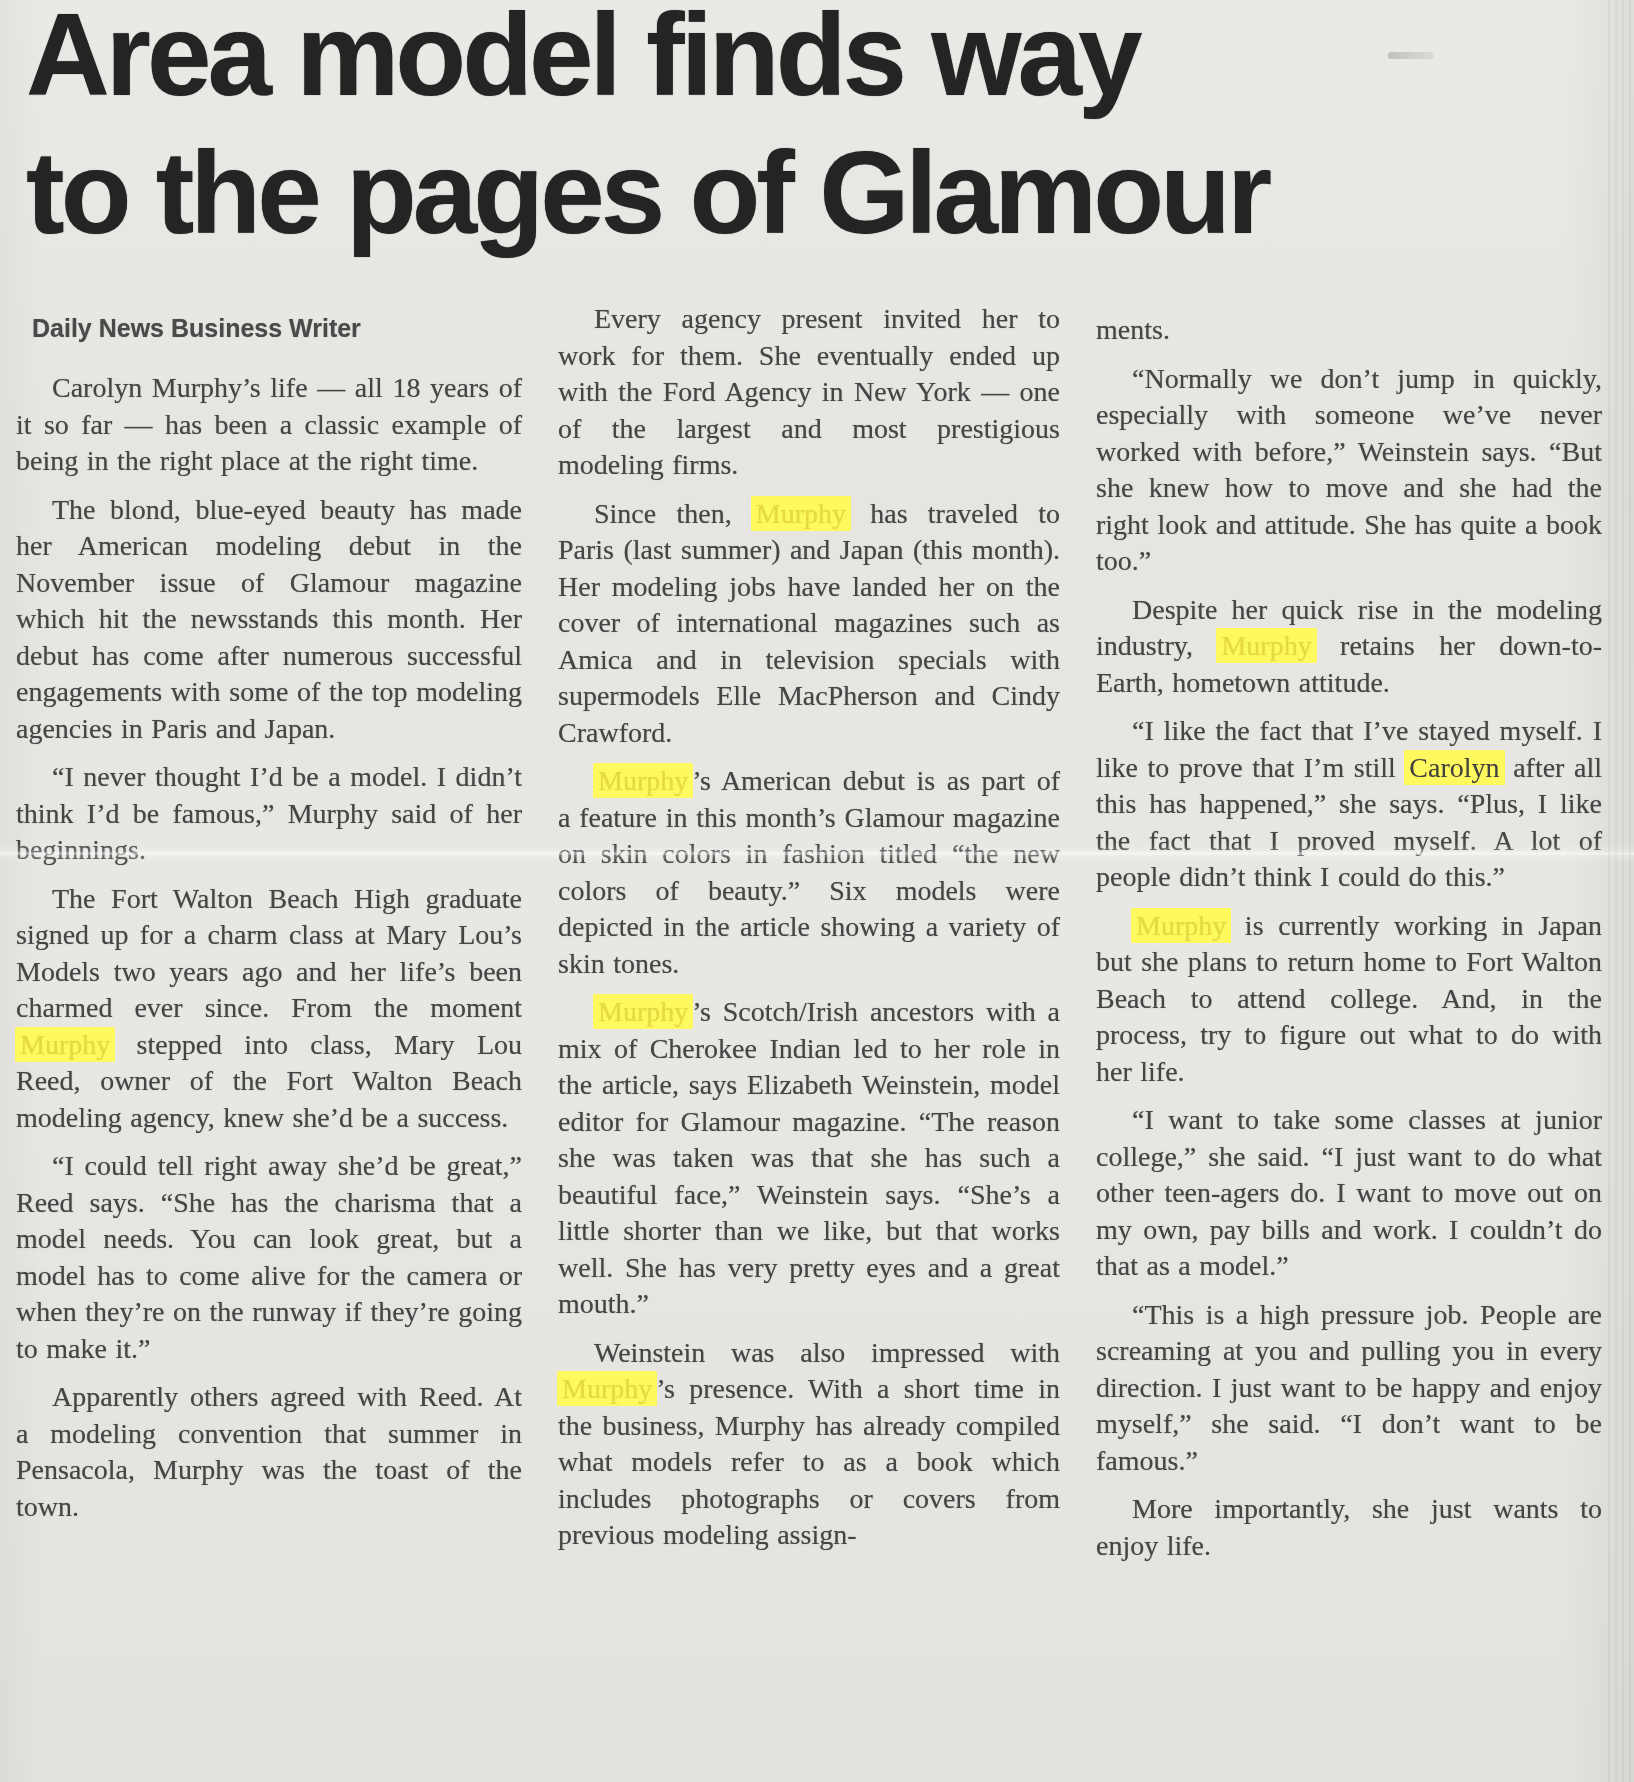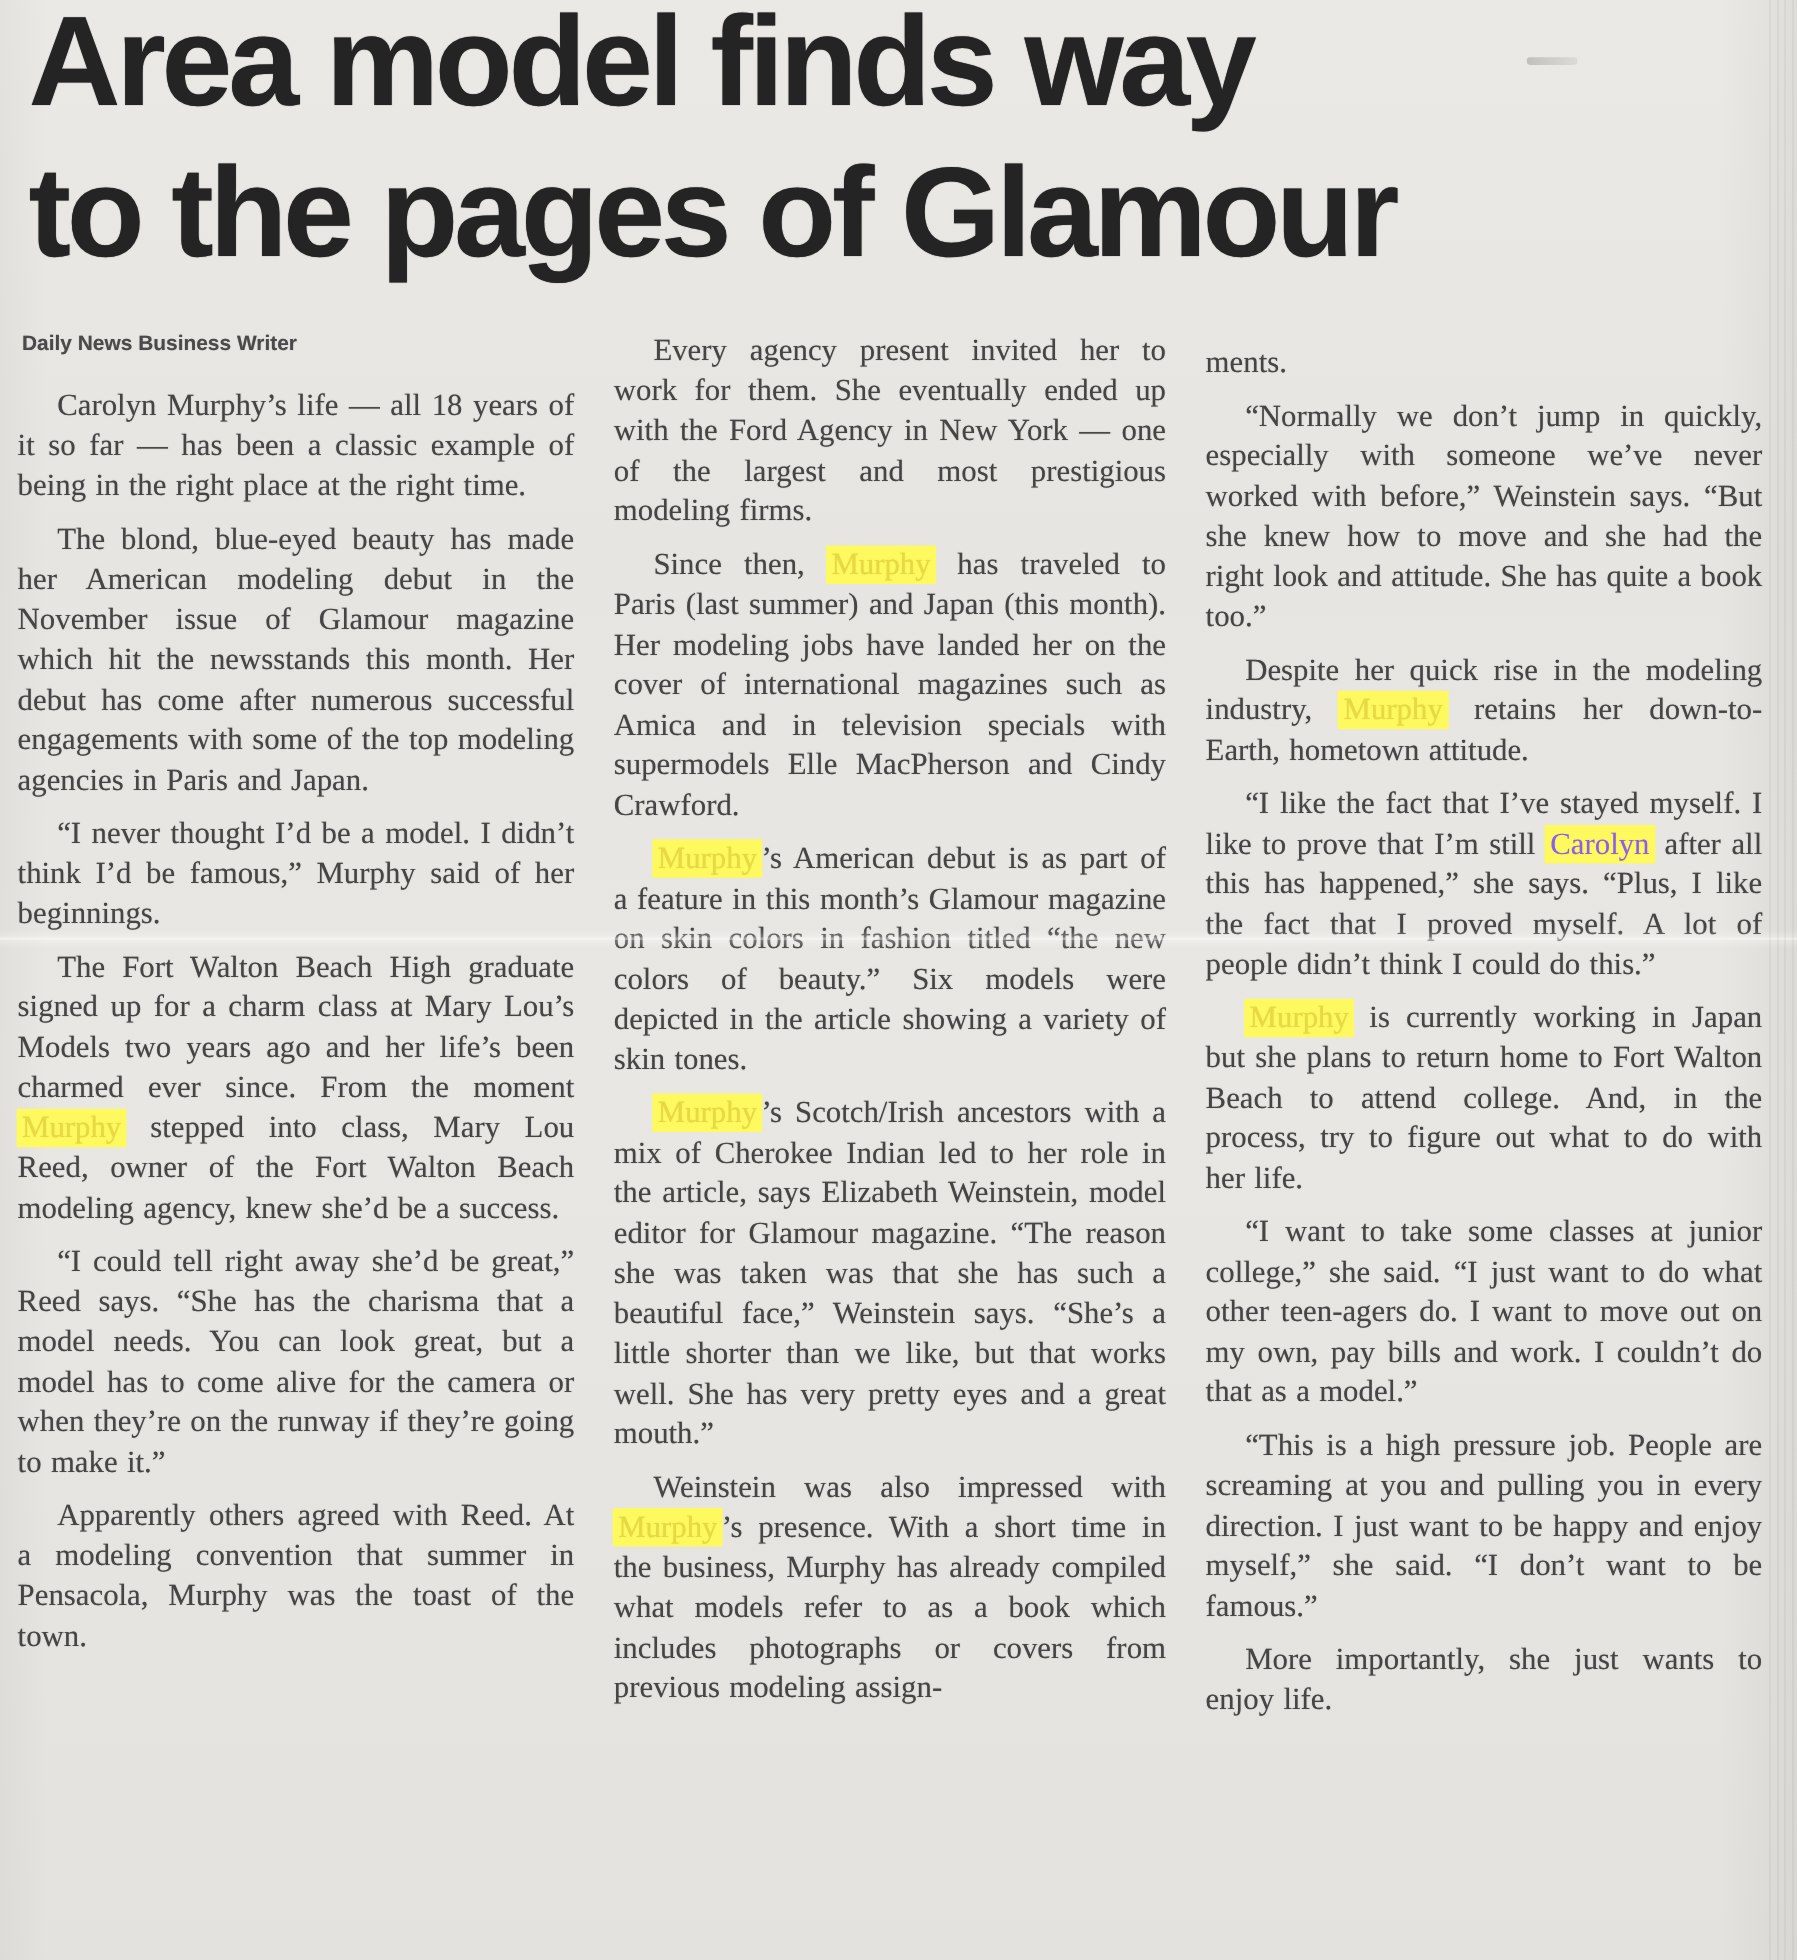--- a/index.html
+++ b/index.html
@@ -41,21 +41,21 @@
   .col1{left:16px;top:298px;width:506px;}
   .col2{left:558px;top:301px;width:502px;}
   .col3{left:1096px;top:312px;width:506px;}
   .byline-author{
     font-family:"Liberation Sans",sans-serif;font-weight:700;
     font-size:30px;color:#3c3c3c;letter-spacing:.5px;
     margin:0 0 13px 0;text-shadow:0 0 1px rgba(40,40,40,.45);
   }
   .byline-role{
     font-family:"Liberation Sans",sans-serif;font-weight:700;
-    font-size:19px;color:#4a4a4a;margin:4px;
+    font-size:25px;color:#4a4a4a;margin:16px;
     text-shadow:0 0 1px rgba(40,40,40,.38);
   }
   .col1 .paras{margin-top:27px;}
   .paras p{
     margin:0;text-align:justify;
     font-size:28px;line-height:36.5px;
     color:#454545;text-indent:36px;
     text-shadow:0 0 1px rgba(70,70,70,.5);
     word-spacing:1.5px;
   }
@@ -96,21 +96,21 @@
         <p><span class="hl" style="background: rgb(253, 249, 94); color: rgb(230, 217, 68);">Murphy</span><span>’s Scotch/Irish ancestors with a mix of Cherokee Indian led to her role in the article, says Elizabeth Weinstein, model editor for Glamour magazine. “The reason she was taken was that she has such a beautiful face,” Weinstein says. “She’s a little shorter than we like, but that works well. She has very pretty eyes and a great mouth.”</span></p>
         <p><span>Weinstein was also impressed with </span><span class="hl" style="background: rgb(253, 249, 94); color: rgb(230, 217, 68);">Murphy</span><span>’s presence. With a short time in the business, Murphy has already compiled what models refer to as a book which includes photographs or covers from previous modeling assign-</span></p>
       </div>
   </div>
 
   <div class="col col3">
     <div class="paras">
         <p class="noindent"><span>ments.</span></p>
         <p><span>“Normally we don’t jump in quickly, especially with someone we’ve never worked with before,” Weinstein says. “But she knew how to move and she had the right look and attitude. She has quite a book too.”</span></p>
         <p><span>Despite her quick rise in the modeling industry, </span><span class="hl" style="background: rgb(253, 249, 94); color: rgb(230, 217, 68);">Murphy</span><span> retains her down-to-Earth, hometown attitude.</span></p>
-        <p><span>“I like the fact that I’ve stayed myself. I like to prove that I’m still </span><span class="hl" style="background: rgb(253, 249, 94); color: #8b5cf6;">Carolyn</span><span> after all this has happened,” she says. “Plus, I like the fact that I proved myself. A lot of people didn’t think I could do this.”</span></p>
+        <p><span>“I like the fact that I’ve stayed myself. I like to prove that I’m still </span><span class="hl" style="background: rgb(253, 249, 94); color: #404040;">Carolyn</span><span> after all this has happened,” she says. “Plus, I like the fact that I proved myself. A lot of people didn’t think I could do this.”</span></p>
         <p><span class="hl" style="background: rgb(253, 249, 94); color: rgb(230, 217, 68);">Murphy</span><span> is currently working in Japan but she plans to return home to Fort Walton Beach to attend college. And, in the process, try to figure out what to do with her life.</span></p>
         <p><span>“I want to take some classes at junior college,” she said. “I just want to do what other teen-agers do. I want to move out on my own, pay bills and work. I couldn’t do that as a model.”</span></p>
         <p><span>“This is a high pressure job. People are screaming at you and pulling you in every direction. I just want to be happy and enjoy myself,” she said. “I don’t want to be famous.”</span></p>
         <p><span>More importantly, she just wants to enjoy life.</span></p>
       </div>
   </div>
 
   <div class="crease"></div>
   <div class="corner-dash"></div>
   <div class="edge-right"></div>

